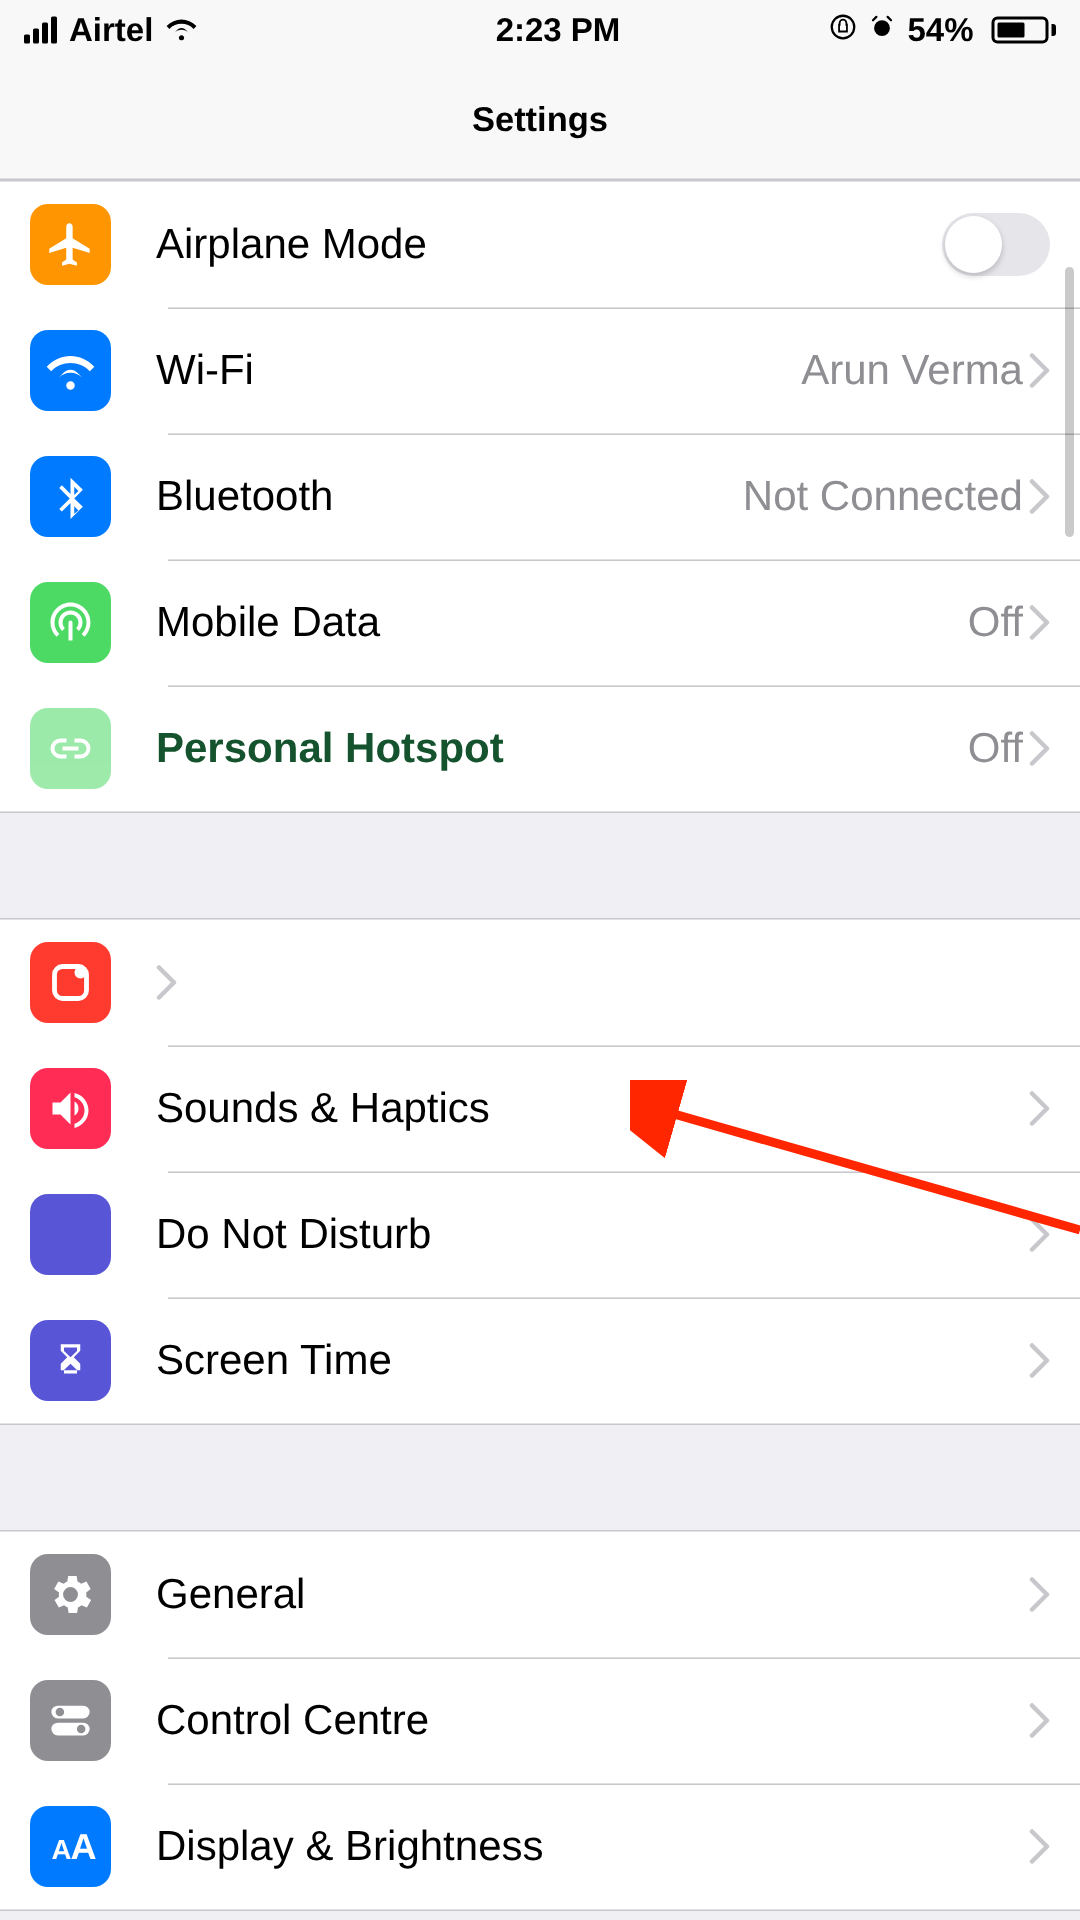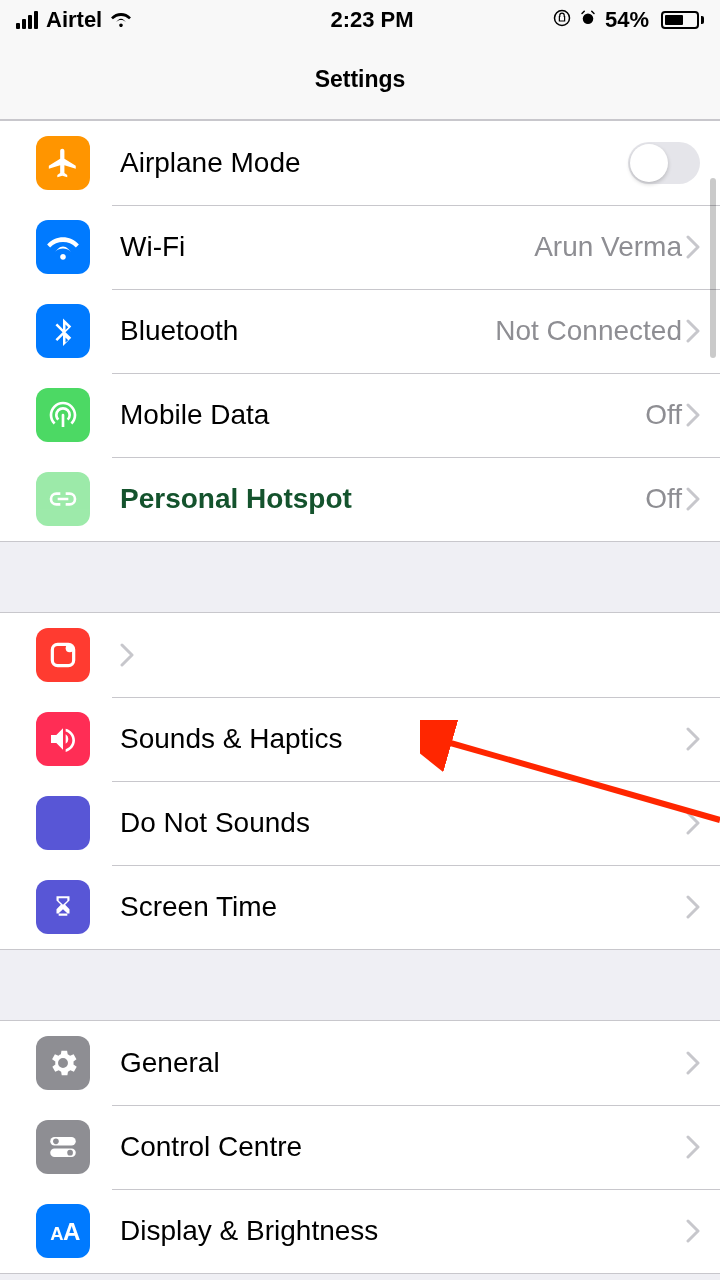--- a/index.html
+++ b/index.html
@@ -4,21 +4,21 @@
 <style>
   * { box-sizing: border-box; margin: 0; padding: 0; }
   html, body { width: 720px; height: 1280px; font-family: -apple-system, "Helvetica Neue", Arial, sans-serif; background: #efeff4; color: #000; }
   .status-bar { height: 40px; display: flex; align-items: center; justify-content: space-between; padding: 16px 16px; background: #f8f8f8; font-size: 22px; font-weight: 600; }
   .sb-left, .sb-right { display: flex; align-items: center; gap: 8px; }
   .sb-center { position: absolute; left: 50%; transform: translateX(-50%); font-size: 22px; font-weight: 600; margin-left: 12px;}
   .header { height: 80px; display: flex; align-items: center; justify-content: center; background: #f8f8f8; border-bottom: 1px solid #c8c7cc; }
   .header-title { font-size: 23px; font-weight: 700; }
   .section { background: #fff; border-top: 1px solid #c8c7cc; border-bottom: 1px solid #c8c7cc; }
   .gap { height: 70px; }
-  .row { display: flex; align-items: center; height: 84px; padding: 0 20px 0 36px; position: relative; }
+  .row { display: flex; align-items: center; height: 84px; padding: 0 20px 0 20px; position: relative; }
   .row + .row::before { content:""; position:absolute; left:112px; right:0; top:0; height:1px; background:#c8c7cc33; }
   .row + .row { border-top: 0; }
   .row-sep { position: absolute; left:112px; right:0; bottom:0; height:0.5px; background:#c8c7cc; }
   .icon-box { width: 54px; height: 54px; border-radius: 12px; display:flex; align-items:center; justify-content:center; margin-right: 30px; flex-shrink:0; }
   .row-label { font-size: 28px; flex: 1; }
   .row-value { font-size: 28px; color: #8e8e93; margin-right: 4px; }
   .chevron { width: 14px; height: 24px; flex-shrink:0;}
   .chevron svg { display:block; }
   .toggle { width: 72px; height: 42px; background: #e5e5ea; border-radius: 21px; position: relative; }
   .toggle-knob { width: 38px; height: 38px; background: #fff; border-radius: 50%; position:absolute; top:2px; left:2px; box-shadow: 0 2px 4px rgba(0,0,0,.2);}
@@ -193,21 +193,21 @@
       </span>
     <div class="row-sep"></div>
   </div>
 
   <div class="row">
     <div class="icon-box" style="background:#5856d6">
       <svg width="30" height="30" viewBox="0 0 24 24" fill="#fff">
           <path d="M12.3 22A10 10 0 0 1 12 2a8 8 0 0 0 .3 20z"></path>
         </svg>
     </div>
-    <div class="row-label">Do Not Sounds</div>
+    <div class="row-label">Do Not Disturb</div>
     <span class="chevron">
         <svg width="14" height="24" viewBox="0 0 14 24">
           <path d="M2 2l10 10L2 22" stroke="#c7c7cc" stroke-width="3" fill="none" stroke-linecap="round" stroke-linejoin="round"></path>
         </svg>
       </span>
     <div class="row-sep"></div>
   </div>
 
   <div class="row">
     <div class="icon-box" style="background:#5856d6">

